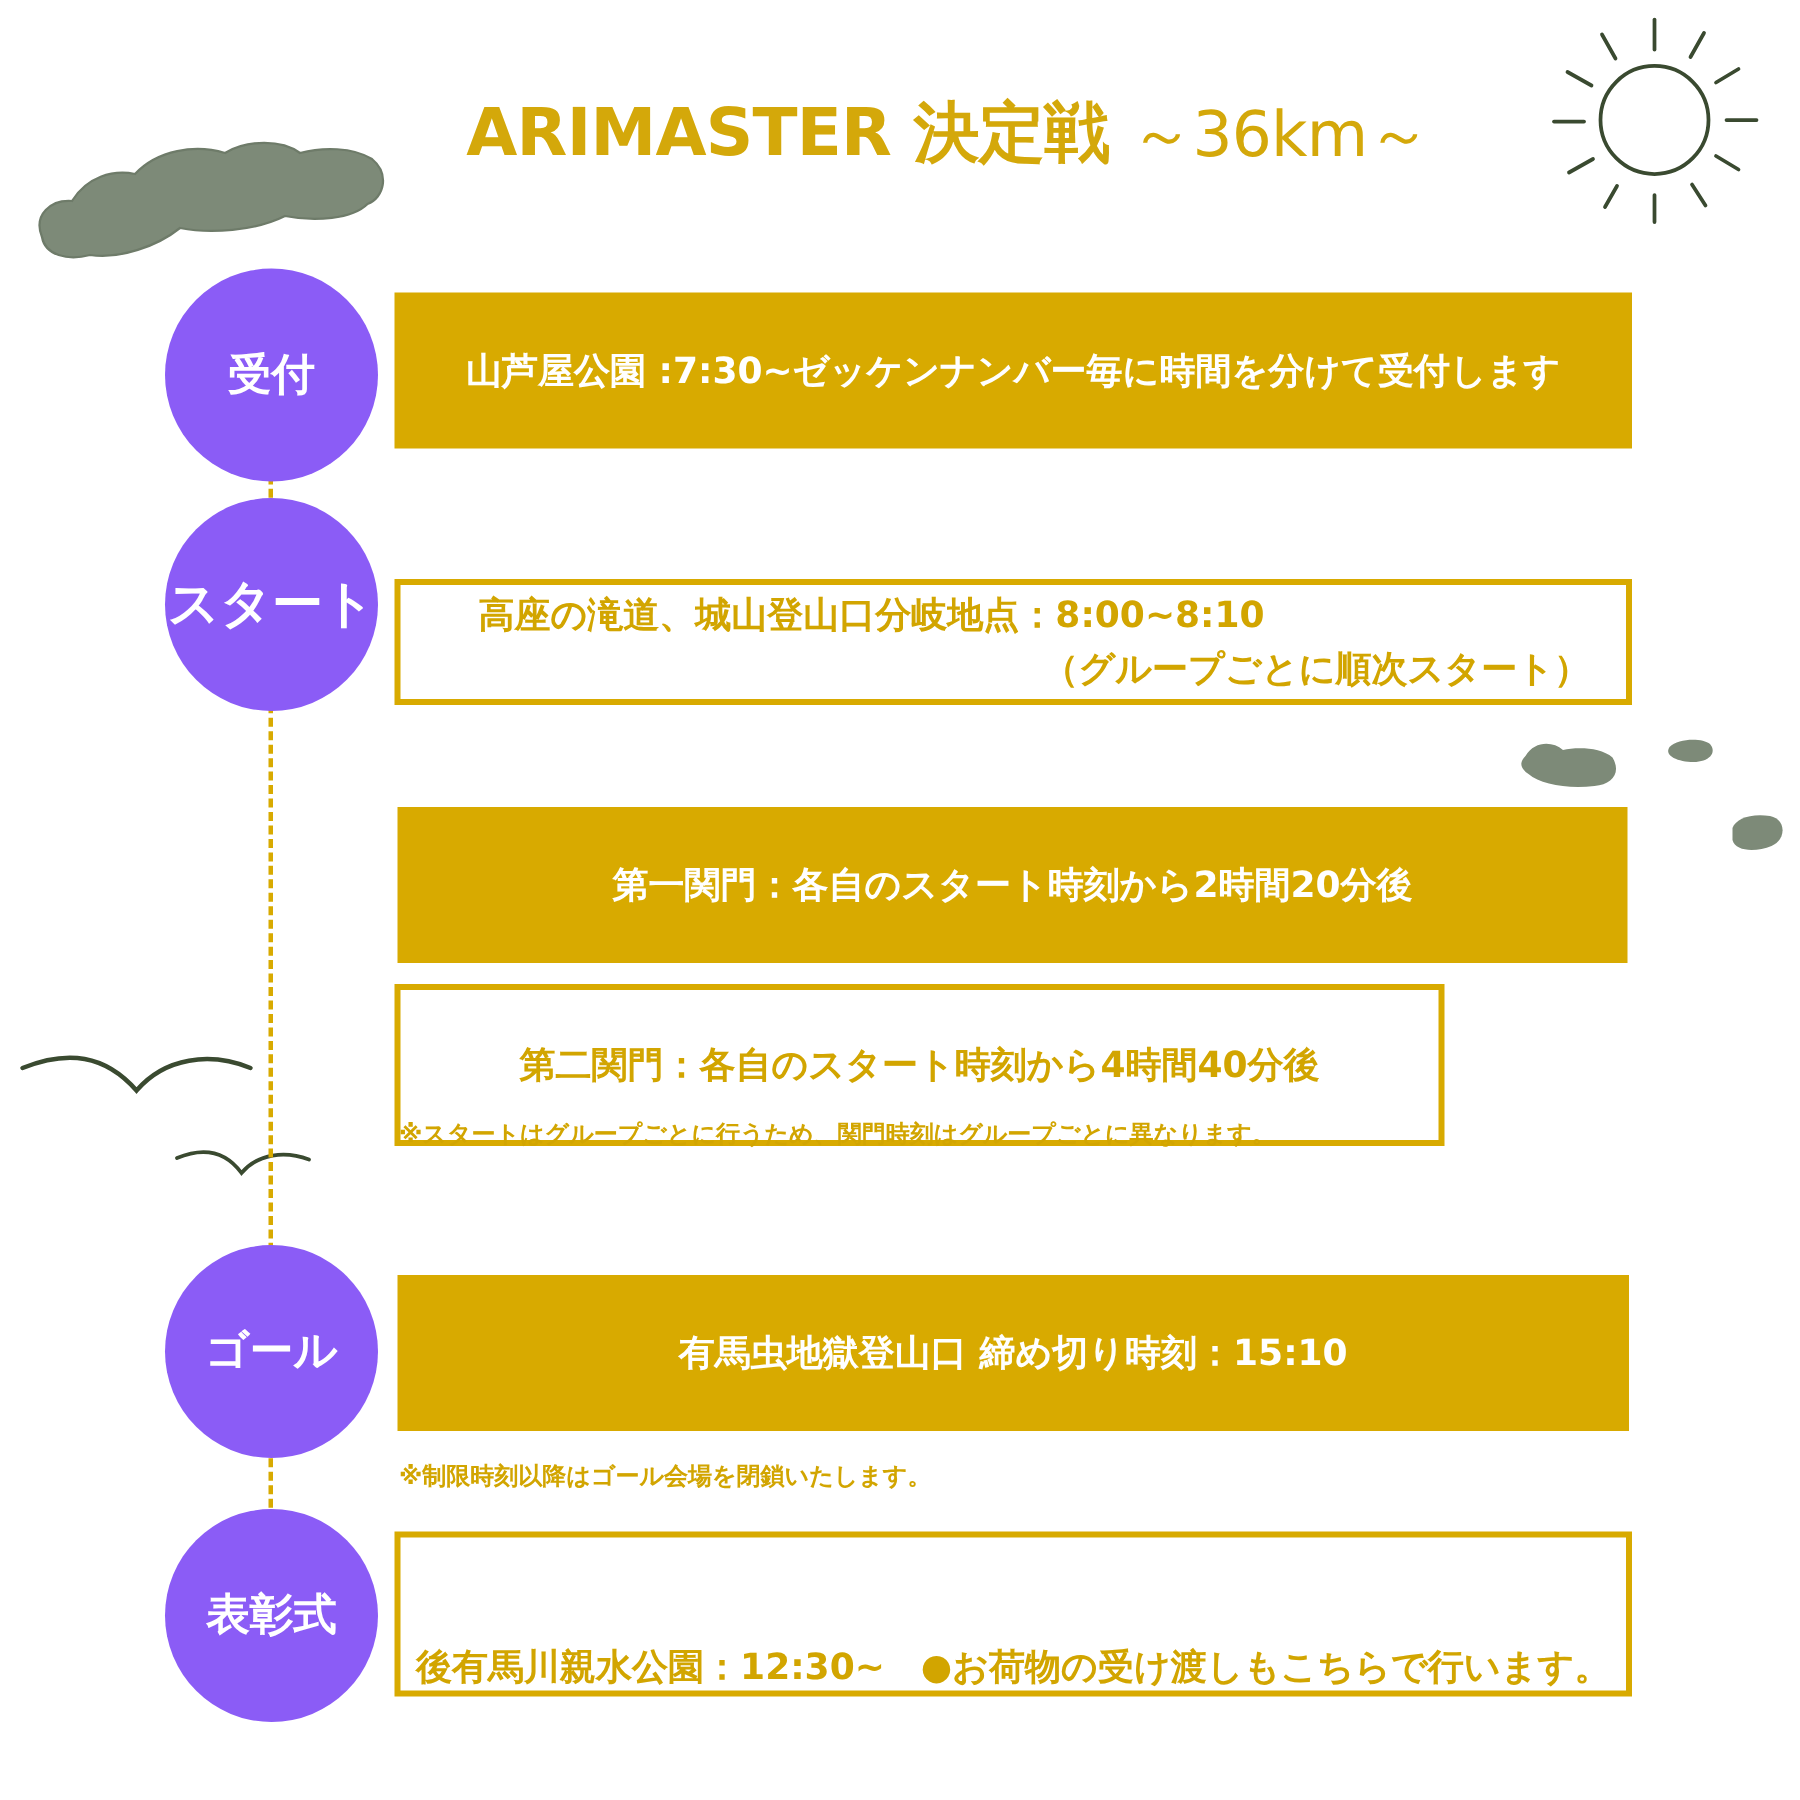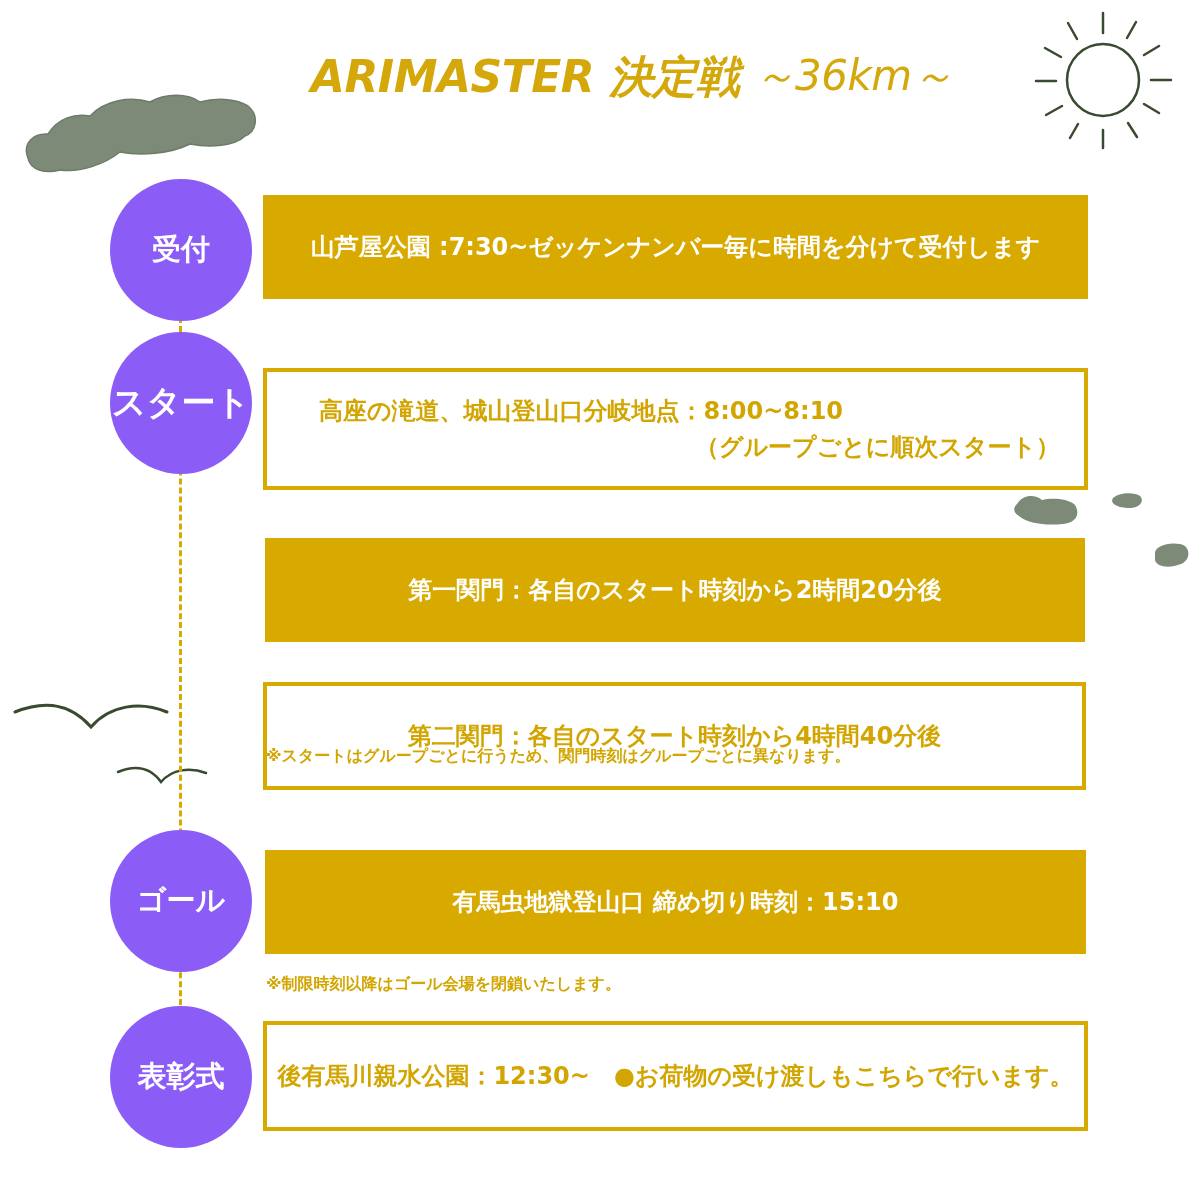--- a/index.html
+++ b/index.html
@@ -4,23 +4,23 @@
 <style>
   html, body { margin: 0; padding: 0; }
   body {
     width: 1200px; height: 1200px; position: relative; overflow: hidden;
     background: #ffffff;
     font-family: "DejaVu Sans", "Liberation Sans", sans-serif;
   }
   .abs { position: absolute; }
   .title {
     left: 0; width: 1200px; top: 48px; height: 70px;
-    display: flex; justify-content: center; align-items: flex-start;
+    display: flex; justify-content: center; align-items: flex-end;
     color: #d4a80a; font-weight: bold; font-size: 44px; letter-spacing: -0.5px;
-    padding-left: 64px; box-sizing: border-box; font-style: italic;
+    padding-left: 64px; box-sizing: border-box;
   }
   .title .dist { font-weight: normal; font-size: 42px; margin-left: 14px; }
   .timeline {
     left: 179px; top: 290px; width: 0; height: 760px;
     border-left: 3px dashed #d8aa00;
   }
   .circle {
     width: 142px; height: 142px; border-radius: 50%;
     background: #8b5cf6; color: #ffffff;
     display: flex; justify-content: center; align-items: center;
@@ -92,34 +92,34 @@
   <span>ゴール</span>
 </div>
 <div class="abs circle" style="top:1006px;">
   <span>表彰式</span>
 </div>
 
 <div class="abs box filled" style="top:195px;height:104px;">
   <span class="line1">山芦屋公園 :7:30~ゼッケンナンバー毎に時間を分けて受付します</span>
 </div>
 
-<div class="abs box outlined" style="top:368px;height:122px;">
+<div class="abs box outlined" style="top:386px;height:84px;">
   <span class="line1 left">高座の滝道、城山登山口分岐地点：8:00~8:10</span>
   <span class="line2">（グループごとに順次スタート）</span>
 </div>
 
 <div class="abs box filled" style="top:538px;height:104px;left:265px;width:820px;">
   <span class="line1">第一関門：各自のスタート時刻から2時間20分後</span>
 </div>
 
-<div class="abs box outlined" style="top:682px;height:108px;left:263px;width:823px;">
+<div class="abs box outlined" style="top:656px;height:108px;left:263px;width:700px;">
   <span class="line1">第二関門：各自のスタート時刻から4時間40分後</span>
 </div>
 <div class="abs note" style="top:746px;">※スタートはグループごとに行うため、関門時刻はグループごとに異なります。</div>
 
 <div class="abs box filled" style="top:850px;height:104px;left:265px;width:821px;">
   <span class="line1">有馬虫地獄登山口 締め切り時刻：15:10</span>
 </div>
 <div class="abs note" style="top:974px;">※制限時刻以降はゴール会場を閉鎖いたします。</div>
 
-<div class="abs box outlined" style="top:1021px;height:110px;">
+<div class="abs box outlined" style="top:1021px;height:110px;justify-content:flex-end;">
   <span class="line1">後有馬川親水公園：12:30~　●お荷物の受け渡しもこちらで行います。</span>
 </div>
 
 </body></html>

